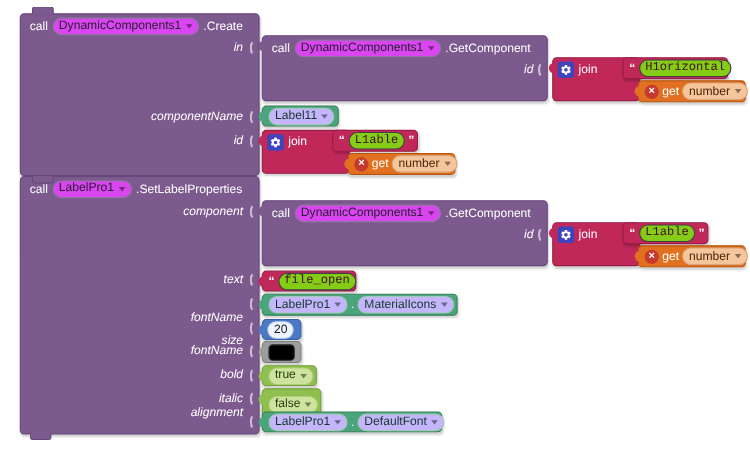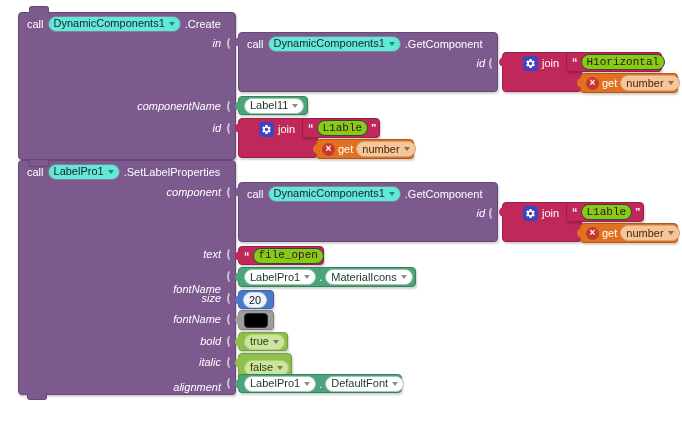--- a/index.html
+++ b/index.html
@@ -1,37 +1,37 @@
 <!DOCTYPE html>
 <html><head>
 <meta charset="utf-8">
 <style>
   html,body{margin:0;padding:0;background:#fff;}
   .canvas{position:relative;width:682px;height:423px;background:#ffffff;overflow:hidden;
           font-family:"Liberation Sans",sans-serif;font-size:11px;}
-  .blk{position:absolute;box-sizing:border-box;border-radius:4px;box-shadow:1px 2px 2px rgba(0,0,0,.18);padding-left:16px;}
+  .blk{position:absolute;box-sizing:border-box;border-radius:4px;box-shadow:1px 2px 2px rgba(0,0,0,.18);}
   .purple{background:#7c5a8e;border:1px solid #66477a;color:#fff;}
   .magenta{background:#c02859;border:1px solid #9a1e47;color:#fff;}
   .orange{background:#e17120;border:1px solid #b8560f;color:#fff;}
   .teal{background:#4aa57d;border:1px solid #378259;color:#fff;}
   .green{background:#8fbf4f;border:1px solid #74a238;color:#fff;}
   .blue{background:#4a79c5;border:1px solid #3a60a5;color:#fff;}
   .gray{background:#9d9d9d;border:1px solid #7f7f7f;color:#fff;}
   .hdr{position:absolute;left:8px;top:2px;height:17px;display:flex;align-items:center;gap:4px;white-space:nowrap;}
   .vblock{display:flex;align-items:center;gap:3px;padding:0 5px;}
   .plug::before{content:"";position:absolute;left:-4px;top:4px;width:5px;height:10px;
                 border-radius:5px 0 0 5px;background:inherit;}
   .pill{display:inline-flex;align-items:center;border-radius:9px;padding:0 5px;height:14px;
         line-height:13px;white-space:nowrap;}
   .dd::after{content:"";margin-left:4px;border-left:3px solid transparent;border-right:3px solid transparent;
              border-top:4px solid rgba(0,0,0,.45);}
-  .p-purple{background:#5eead4;border:1px solid #8f76a3;color:#261b31;}
+  .p-purple{background:#d946ef;border:1px solid #8f76a3;color:#261b31;}
   .p-pink{background:#84cc16;border:1px solid #404040;color:#3f0d20;font-family:Liberation Mono, monospace;}
   .p-peach{background:#f5c69c;border:1px solid #d9a477;color:#4b2506;}
-  .p-teal{background:#ffffff;border:1px solid #a0c9b4;color:#16382a;}
+  .p-teal{background:#c4b5fd;border:1px solid #a0c9b4;color:#16382a;}
   .p-green{background:#cde49e;border:1px solid #b0cf7c;color:#2b3d10;}
   .label-r{position:absolute;right:14px;color:#fff;white-space:nowrap;font-style:italic;}
   .socket{position:absolute;right:-2px;width:6px;height:11px;border:2px solid transparent;
           border-left:2px solid rgba(255,255,255,.6);border-radius:50%;}
   .bump{position:absolute;width:20px;height:7px;background:#7c5a8e;box-sizing:border-box;}
   .bump.top{border:1px solid #66477a;border-bottom:none;border-radius:3px 3px 0 0;}
   .bump.bot{border:1px solid #66477a;border-top:none;border-radius:0 0 3px 3px;}
   .jrow{display:flex;align-items:center;gap:4px;height:20px;padding-left:4px;}
   .gear{display:inline-flex;align-items:center;justify-content:center;width:15px;height:15px;
         border-radius:3px;background:#3f44bd;flex:0 0 auto;}
@@ -66,25 +66,25 @@
     <div class="bump bot" style="left:10px;top:-1px;"></div>
     <div class="bump bot" style="left:8px;bottom:-6px;"></div>
     <div class="hdr">
       <span>call</span>
       <span class="pill p-purple dd">LabelPro1</span>
       <span>.SetLabelProperties</span>
     </div>
     <div class="label-r" style="top:25px;">component</div>
     <div class="label-r" style="top:87px;">text</div>
     <div class="label-r" style="top:122px;">fontName</div>
-    <div class="label-r" style="top:131px;">size</div>
+    <div class="label-r" style="top:143px;">size</div>
     <div class="label-r" style="top:152px;">fontName</div>
     <div class="label-r" style="top:174px;">bold</div>
     <div class="label-r" style="top:195px;">italic</div>
-    <div class="label-r" style="top:220px;">alignment</div>
+    <div class="label-r" style="top:208px;">alignment</div>
     <div class="socket" style="top:24px;"></div>
     <div class="socket" style="top:86px;"></div>
     <div class="socket" style="top:108px;"></div>
     <div class="socket" style="top:130px;"></div>
     <div class="socket" style="top:151px;"></div>
     <div class="socket" style="top:173px;"></div>
     <div class="socket" style="top:194px;"></div>
     <div class="socket" style="top:215px;"></div>
   </div>
 

